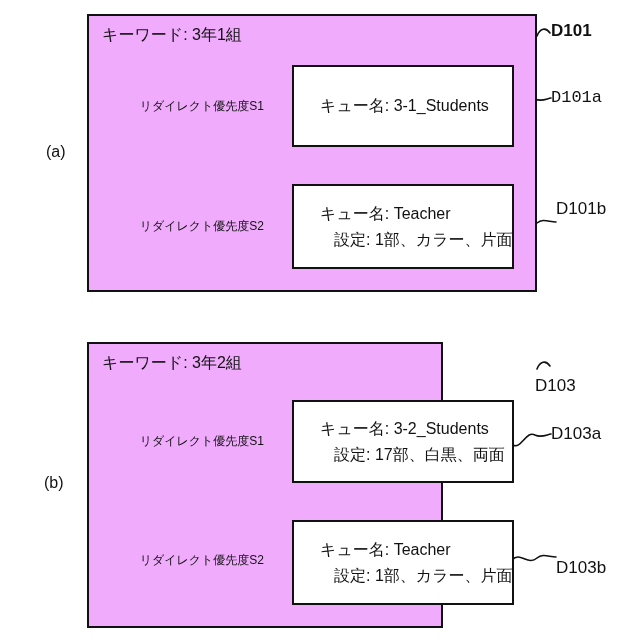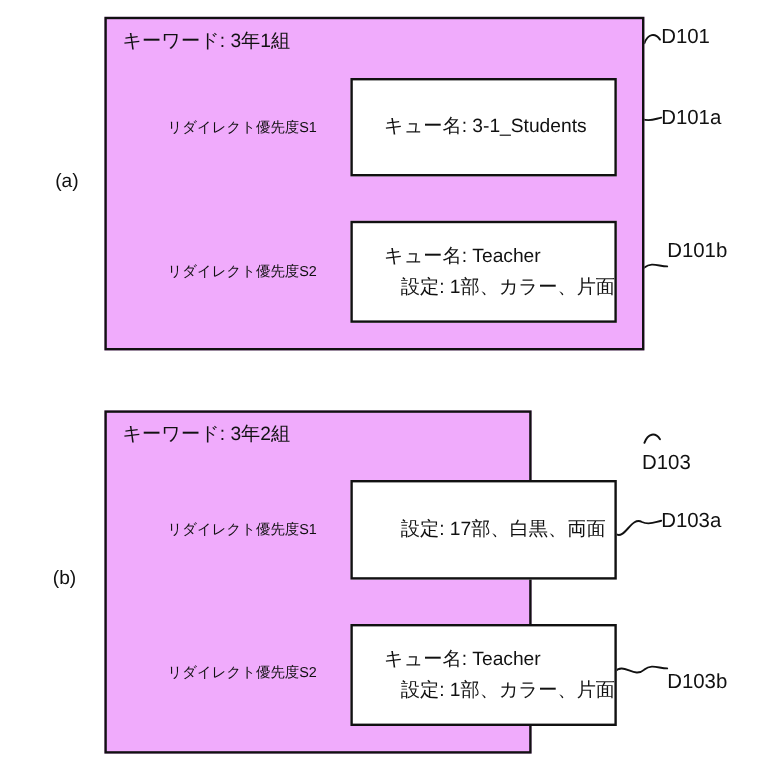--- a/index.html
+++ b/index.html
@@ -103,31 +103,32 @@
       <div class="queue-line">キュー名: 3-1_Students</div>
     </div>
 
     <div class="row-label" style="top:200px;">リダイレクト優先度S2</div>
     <div class="queue-box" style="left:203px; top:168px; width:222px; height:85px;">
       <div class="queue-line">キュー名: Teacher</div>
       <div class="queue-line indent">設定: 1部、カラー、片面</div>
     </div>
   </div>
 
-  <div class="ref-label" style="left:551px; top:22px;">D101</div>
-  <div class="ref-label" style="left:551px; top:89px;">D101a</div>
+  <div class="ref-label" style="left:551px; top:22px;font-weight:bold;">D101</div>
+  <div class="ref-label" style="left:551px; top:89px;font-family:Liberation Mono, monospace;">D101a</div>
   <div class="ref-label" style="left:556px; top:200px;">D101b</div>
 
   <div class="panel-tag" style="left:44px; top:473px;">(b)</div>
 
   <div class="panel" style="left:87px; top:342px; width:356px; height:286px;">
     <div class="keyword">キーワード: 3年2組</div>
 
     <div class="row-label" style="top:87px;">リダイレクト優先度S1</div>
     <div class="queue-box" style="left:203px; top:56px; width:222px; height:83px;">
+      <div class="queue-line">キュー名: 3-2_Students</div>
       <div class="queue-line indent">設定: 17部、白黒、両面</div>
     </div>
 
     <div class="row-label" style="top:206px;">リダイレクト優先度S2</div>
     <div class="queue-box" style="left:203px; top:176px; width:222px; height:85px;">
       <div class="queue-line">キュー名: Teacher</div>
       <div class="queue-line indent">設定: 1部、カラー、片面</div>
     </div>
   </div>
 

